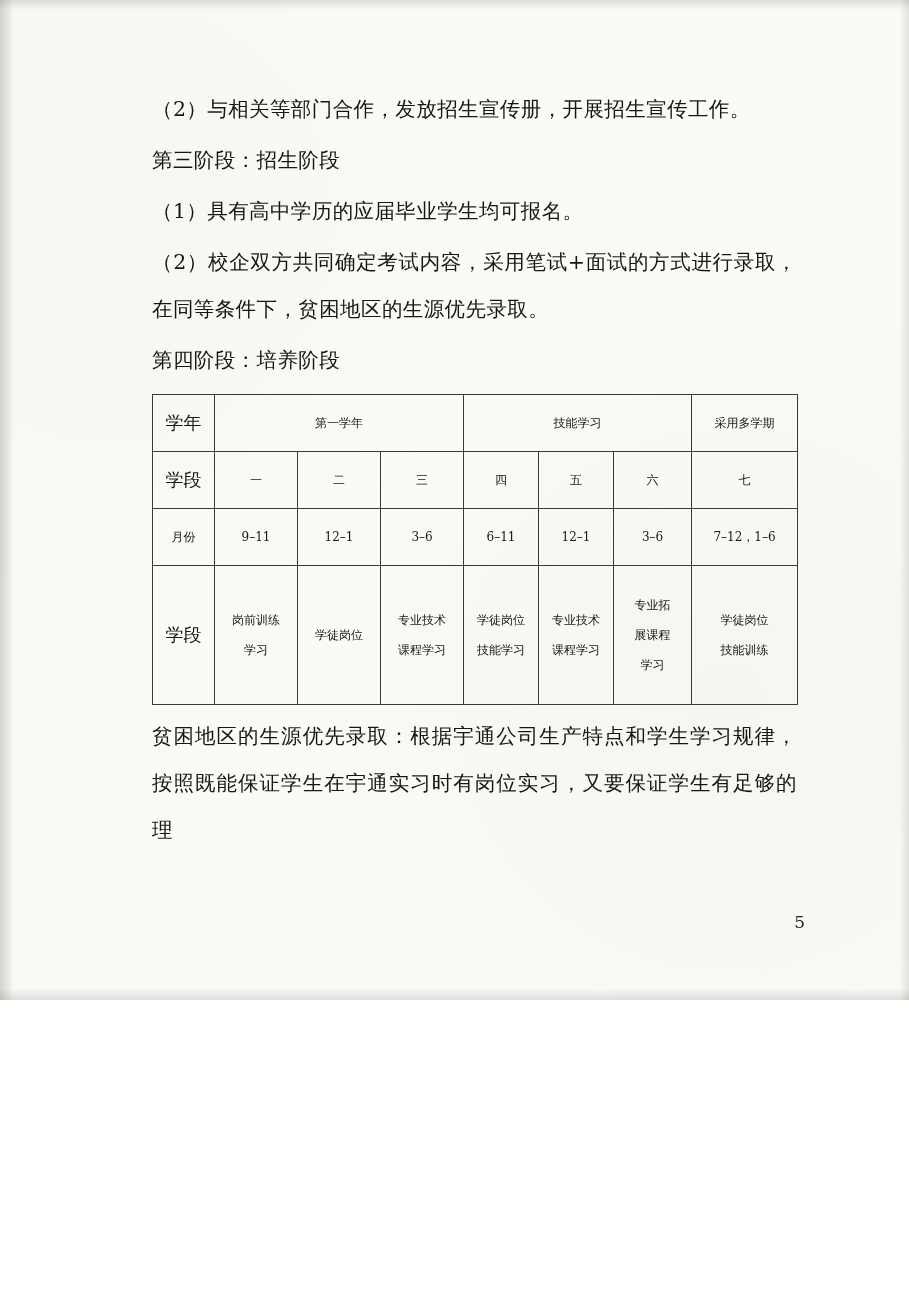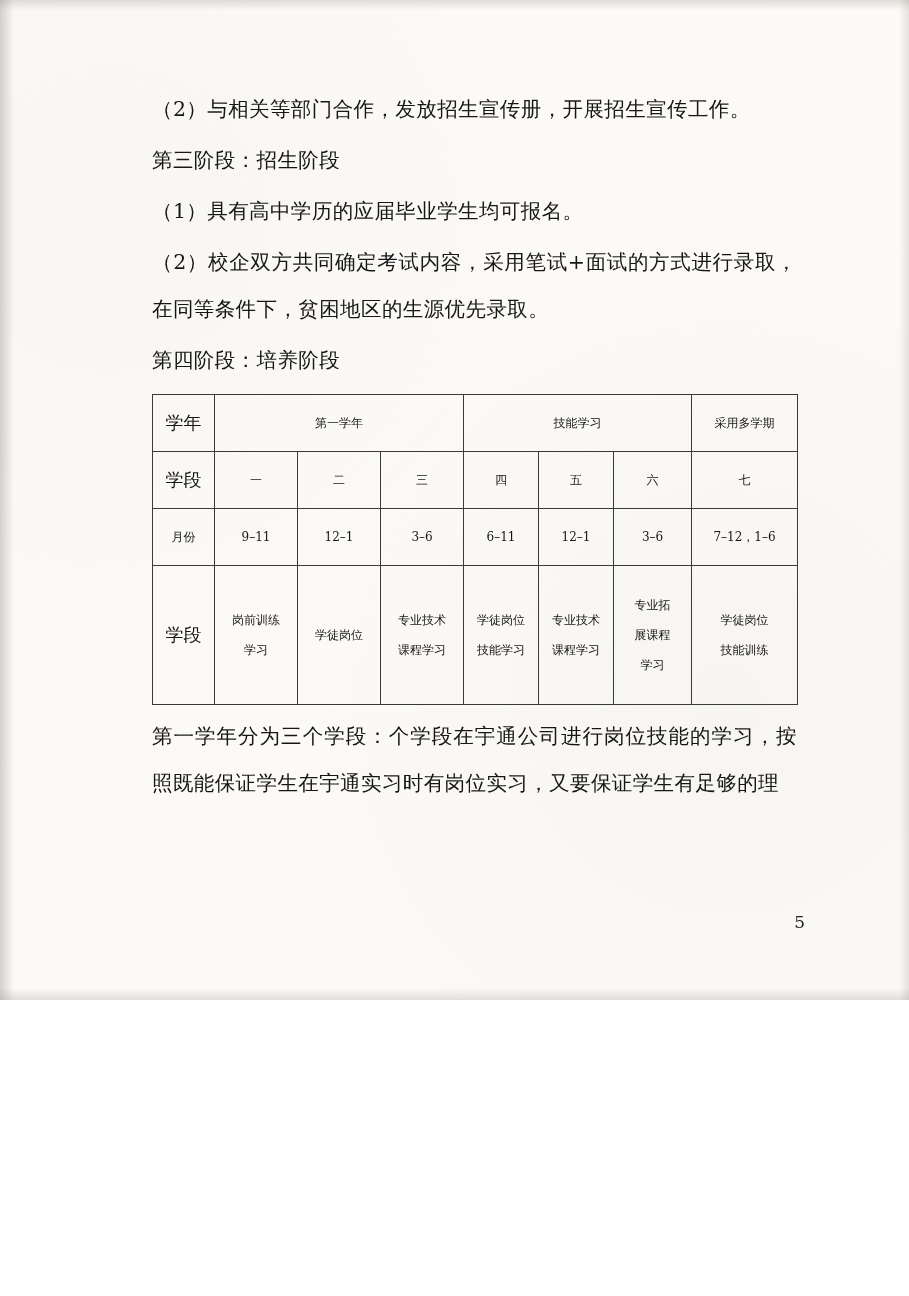--- a/index.html
+++ b/index.html
@@ -189,18 +189,18 @@
             </td>
             <td>
               <span class="cellline">学徒岗位</span>
               <span class="cellline">技能训练</span>
             </td>
           </tr>
         </tbody>
       </table>
     </div>
 
-    <p class="para">第一学年分为三个学段：个学段在宇通公司进行岗位技能的学习，按照既能保证学生在宇通实习时有岗位实习，又要保证学生有足够的理</p>
+    <p class="para">贫困地区的生源优先录取：根据宇通公司生产特点和学生学习规律，按照既能保证学生在宇通实习时有岗位实习，又要保证学生有足够的理</p>
 
   </div>
 
   <div class="page-number">5</div>
 </div>
 
 </body></html>

